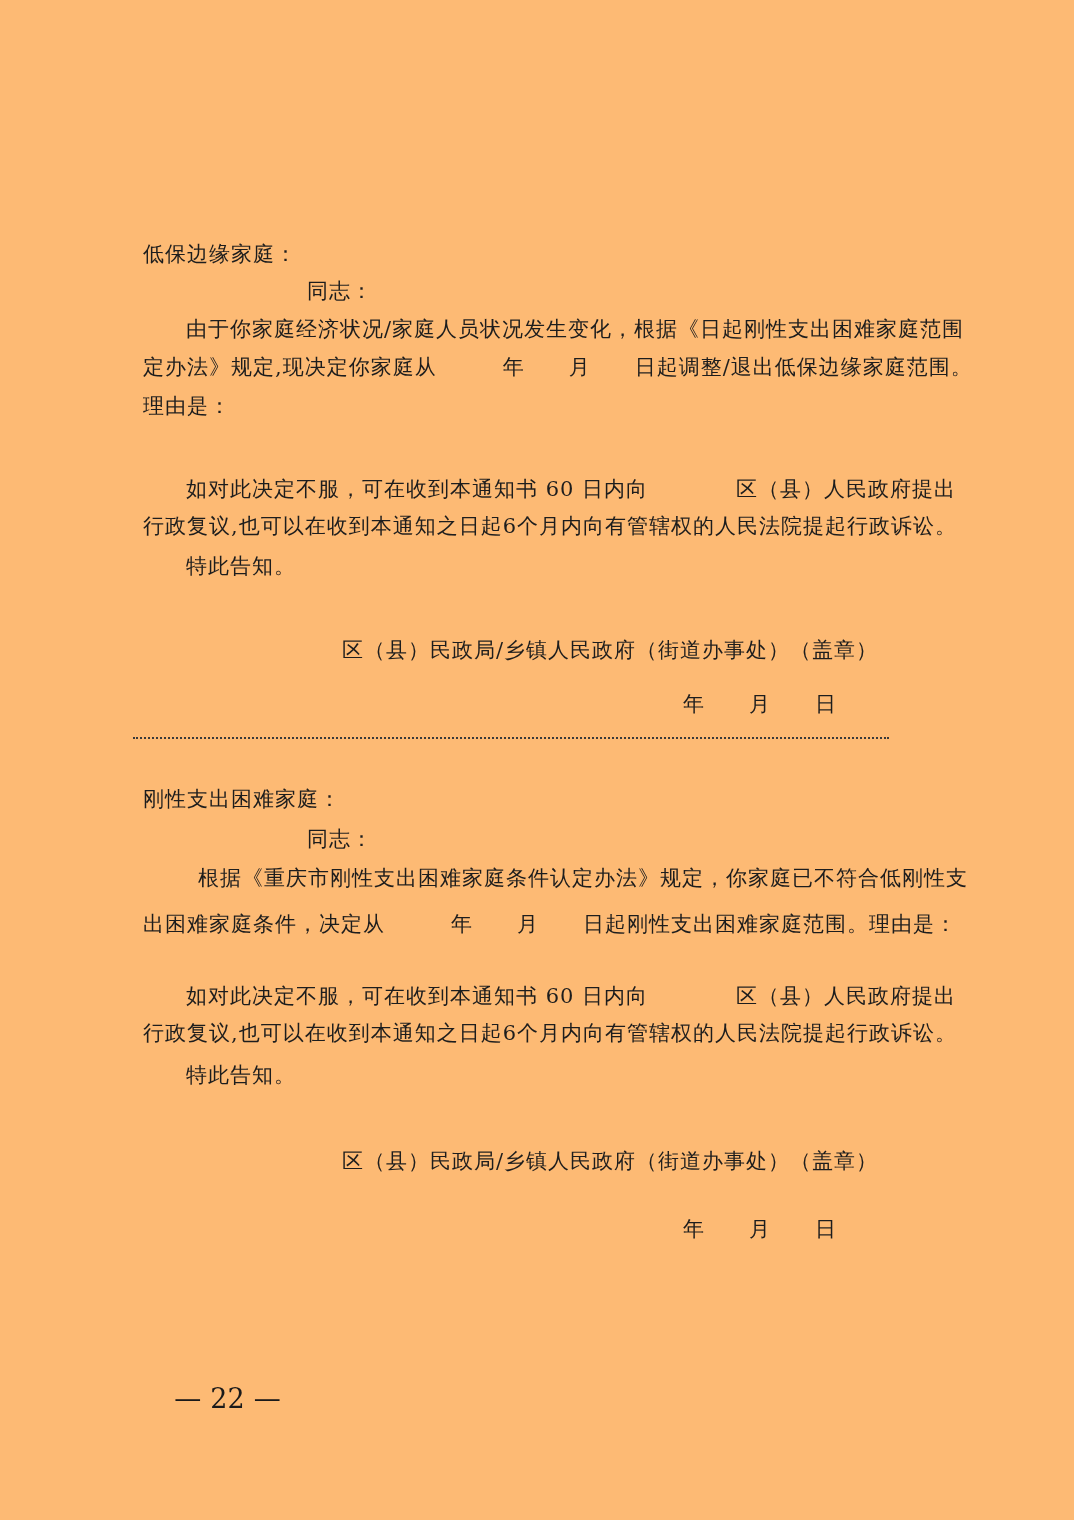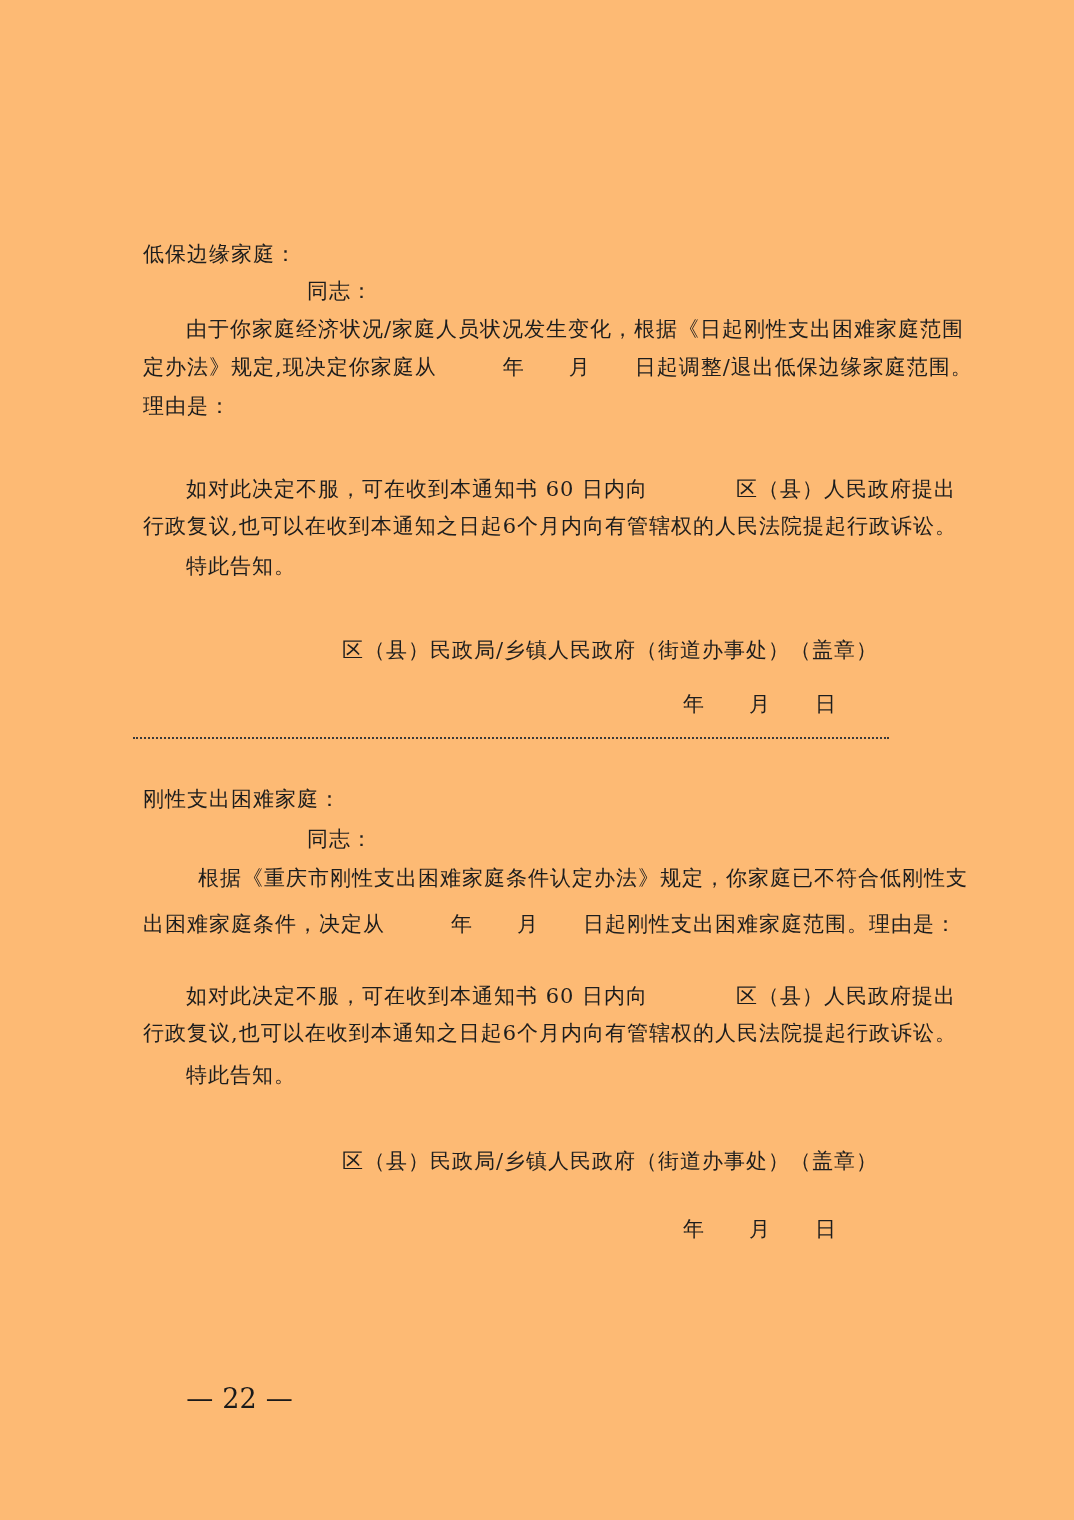--- a/index.html
+++ b/index.html
@@ -51,21 +51,21 @@
   .n2-p1l2  { top: 904px;  left: 143px; margin-top: 8px; }
   .n2-p2l1  { top: 984px;  left: 186px; }
   .n2-p2l2  { top: 1021px; left: 143px; }
   .n2-close { top: 1063px; left: 186px; }
   .n2-sig   { top: 1149px; left: 342px; }
   .n2-date  { top: 1217px; left: 683px; }
   
   .footer {
     position: absolute;
     top: 1352px;
-    left: 152px;
+    left: 140px;
     font-size: 27px;
     line-height: 1.15;
     letter-spacing: 0;
     white-space: pre;
     color: #1a1a1a;
   }
   .footer .pgnum { margin: 0 9px; }
 </style>
 </head>
 <body>

